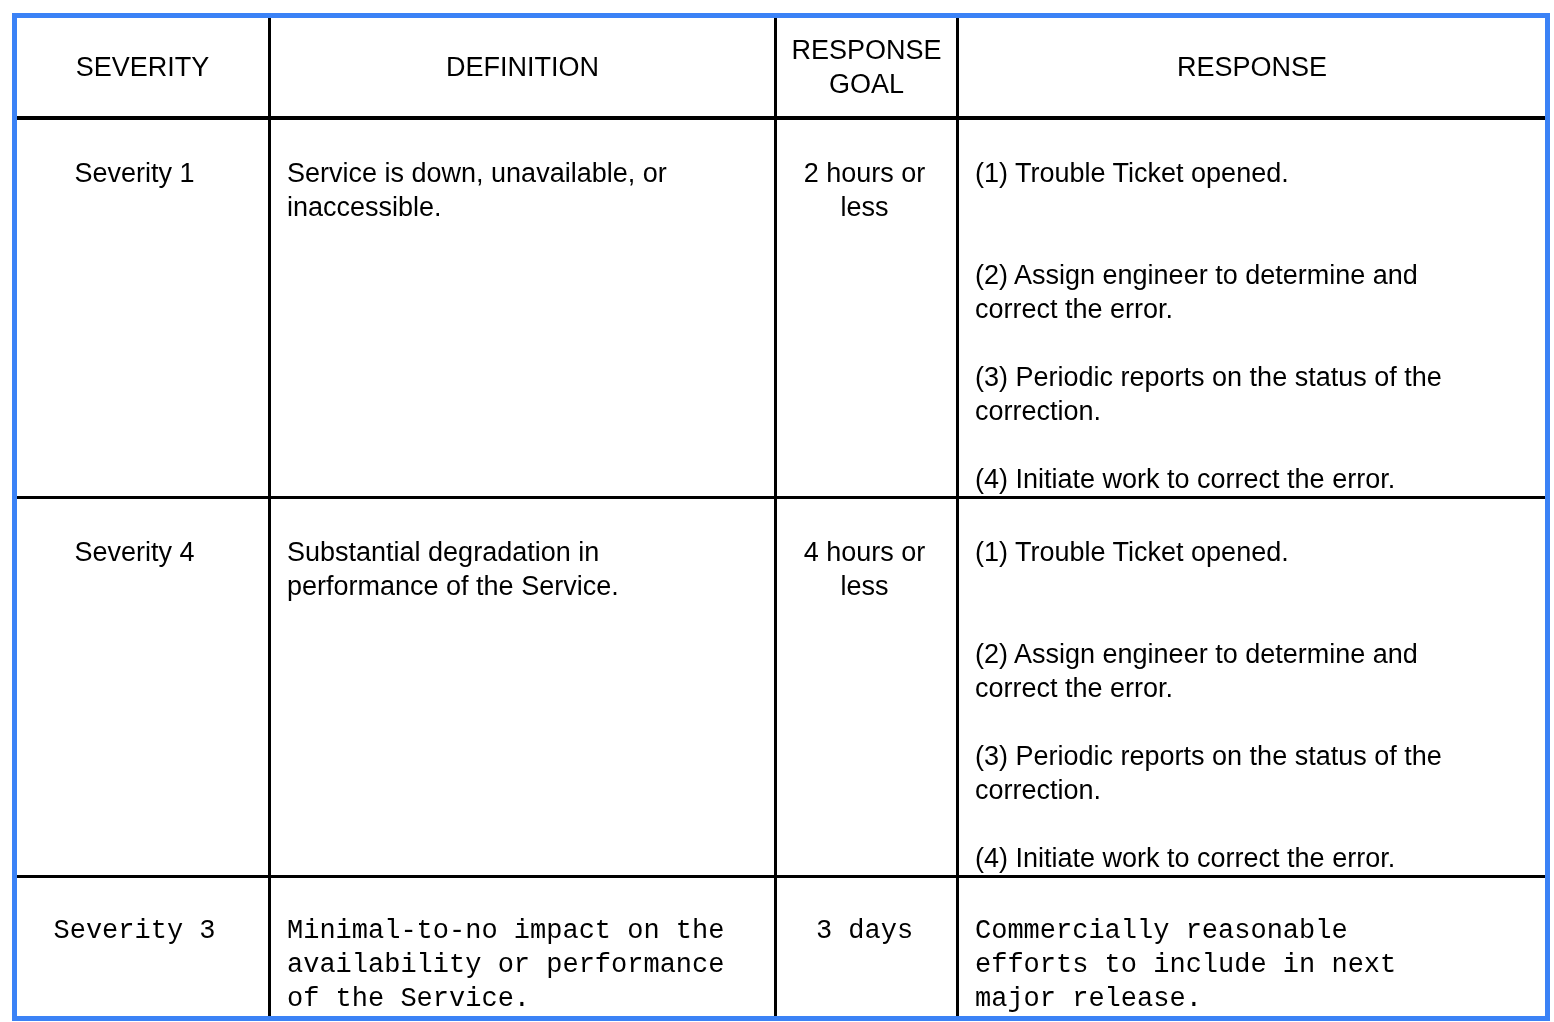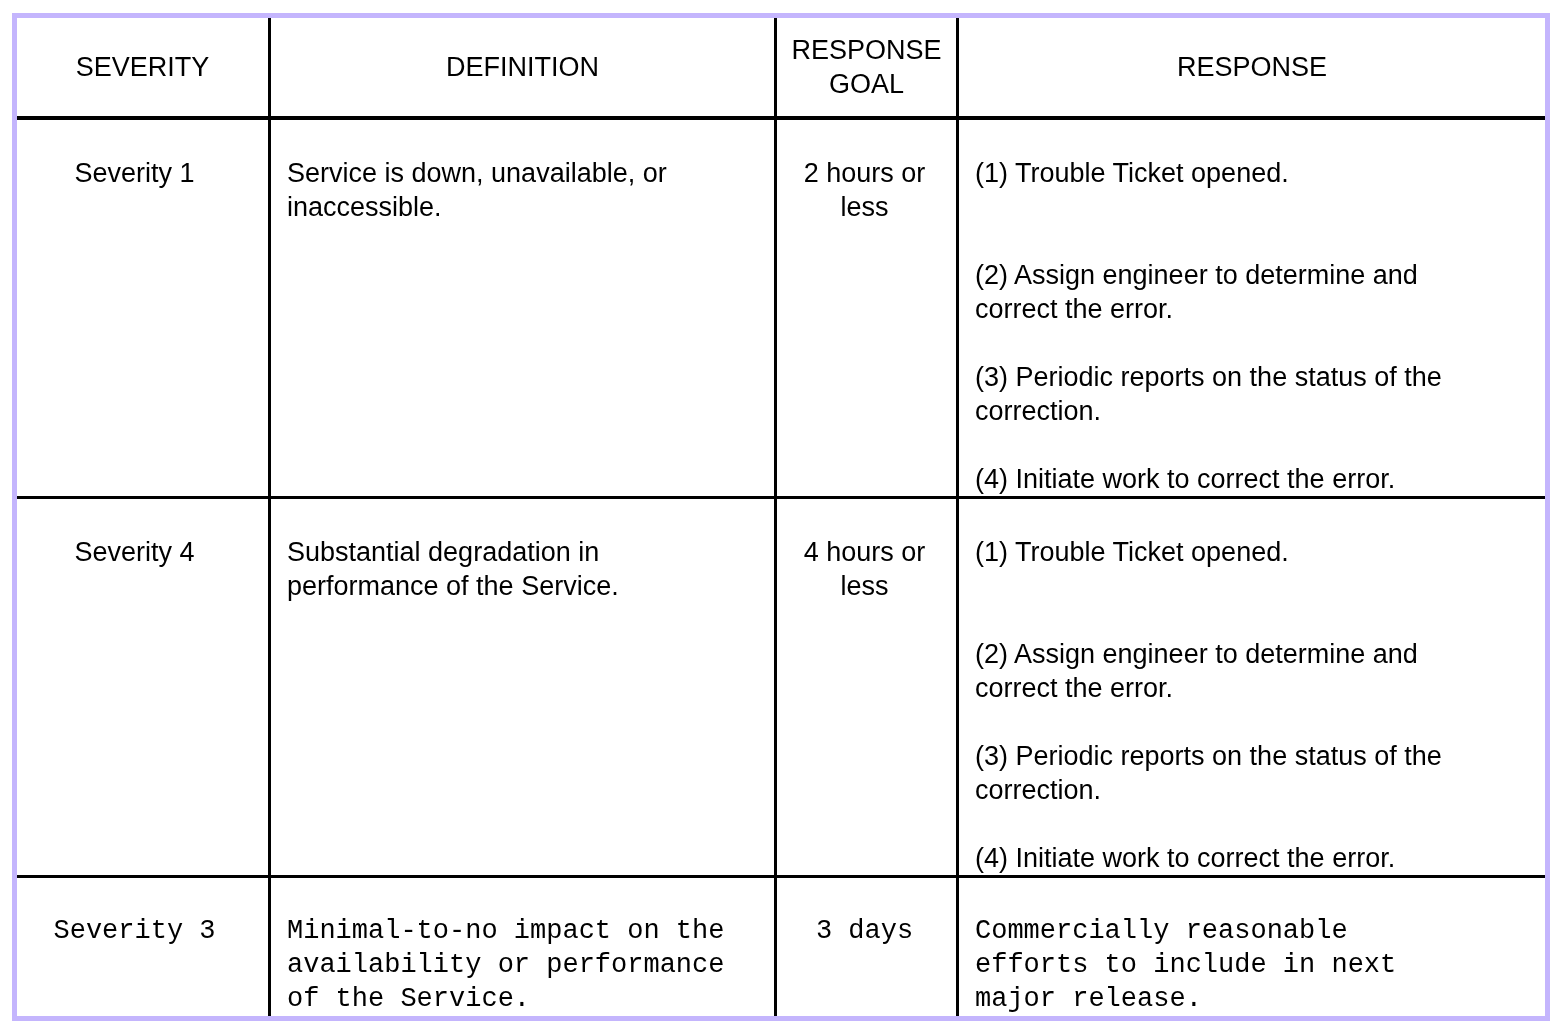--- a/index.html
+++ b/index.html
@@ -14,21 +14,21 @@
   body {
     width: 1554px;
     height: 1022px;
     overflow: hidden;
   }
   table.sla {
     border-collapse: collapse;
     table-layout: fixed;
     width: 1533px;
     margin: 13px 0 0 12px;
-    border: 5px solid #c4b5fd;
+    border: 5px solid #3b82f6;
   }
   .sla th, .sla td {
     border: 3px solid #000000;
     font-weight: normal;
     overflow: hidden;
   }
   .sla thead tr { height: 102px; }
   .sla thead th {
     border-bottom: 4px solid #000000;
     text-align: center;

